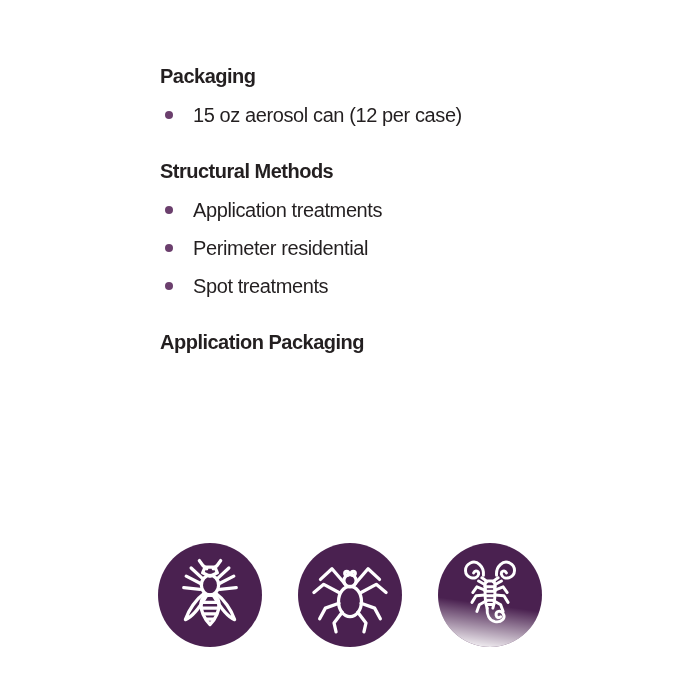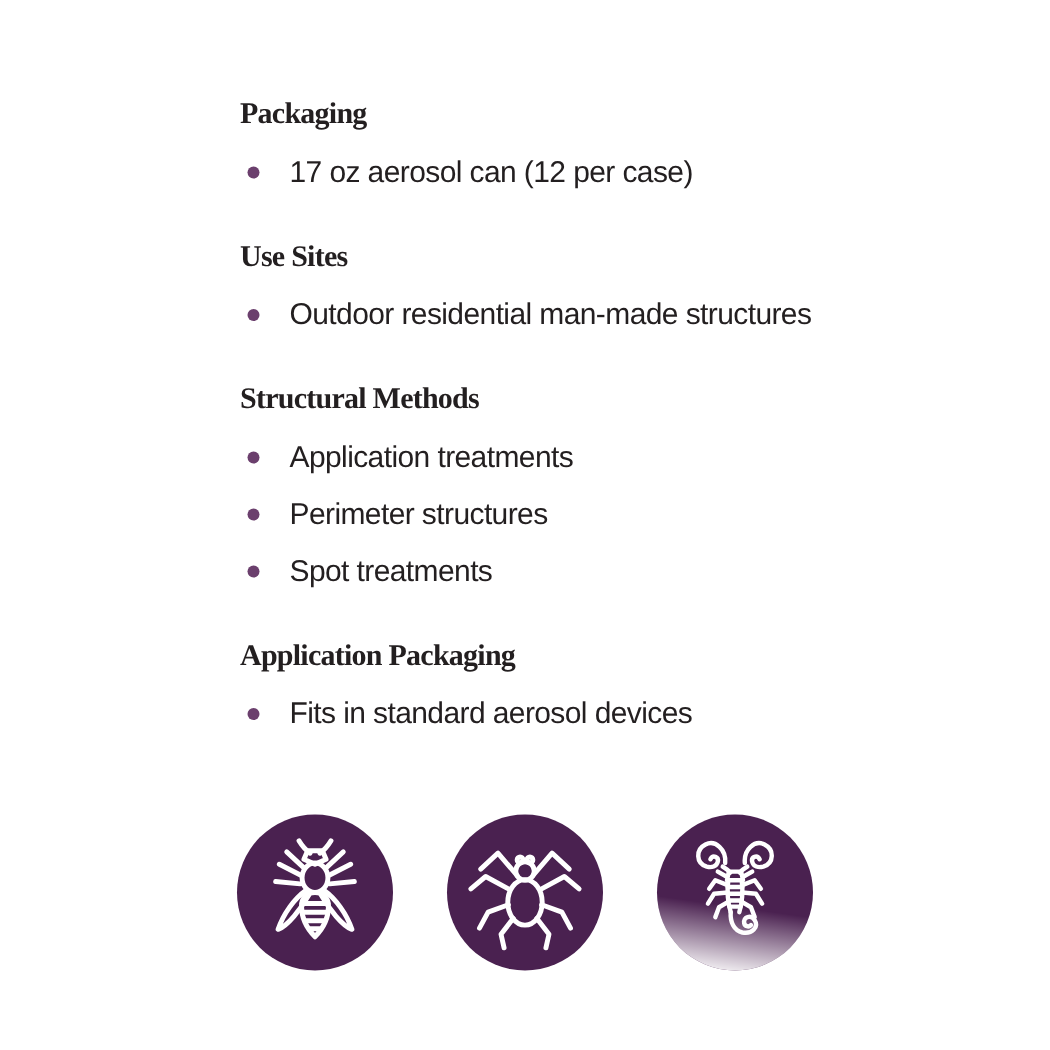--- a/index.html
+++ b/index.html
@@ -13,21 +13,21 @@
   html,body{width:700px;height:700px;background:var(--page-bg);overflow:hidden;}
   body{font-family:"Liberation Sans",sans-serif;color:var(--body-text);position:relative;}
 
   .page{position:absolute;inset:0;background:var(--page-bg);}
 
   .content{position:absolute;left:160px;top:64px;width:430px;}
 
   .section{margin-bottom:32px;}
   .section h3{
     font-size:20px;font-weight:700;letter-spacing:-0.5px;
-    line-height:24px;color:var(--body-text);margin:0 0 15px 0;font-family:Liberation Serif, serif;
+    line-height:24px;color:var(--body-text);margin:0 0 15px 0;
   }
   .bullet-list{list-style:none;}
   .bullet-item{
     position:relative;padding-left:33px;
     font-size:20px;letter-spacing:-0.4px;line-height:24px;
     margin-bottom:14px;color:var(--body-text);
   }
   .bullet-item:last-child{margin-bottom:0;}
   .bullet-dot{
     position:absolute;left:5px;top:8px;width:8px;height:8px;
@@ -60,61 +60,46 @@
 
 <div class="page">
 
   <div class="content">
 
     <section class="section">
       <h3>Packaging</h3>
       <ul class="bullet-list">
         <li class="bullet-item">
           <span class="bullet-dot"></span>
-          <span>17 oz aerosol can (12 per case)</span>
+          <span>15 oz aerosol can (12 per case)</span>
         </li>
       </ul>
     </section>
 
-    <section class="section">
-      <h3>Use Sites</h3>
-      <ul class="bullet-list">
-        <li class="bullet-item">
-          <span class="bullet-dot"></span>
-          <span>Outdoor residential man-made structures</span>
-        </li>
-      </ul>
-    </section>
 
     <section class="section">
       <h3>Structural Methods</h3>
       <ul class="bullet-list">
         <li class="bullet-item">
           <span class="bullet-dot"></span>
           <span>Application treatments</span>
         </li>
         <li class="bullet-item">
           <span class="bullet-dot"></span>
-          <span>Perimeter structures</span>
+          <span>Perimeter residential</span>
         </li>
         <li class="bullet-item">
           <span class="bullet-dot"></span>
           <span>Spot treatments</span>
         </li>
       </ul>
     </section>
 
     <section class="section">
       <h3>Application Packaging</h3>
-      <ul class="bullet-list">
-        <li class="bullet-item">
-          <span class="bullet-dot"></span>
-          <span>Fits in standard aerosol devices</span>
-        </li>
-      </ul>
     </section>
 
   </div>
 
   <div class="icons-row">
 
     <div class="pest-circle">
       <svg viewBox="0 0 100 100" stroke-width="4" aria-hidden="true">
         <path d="M37 8 C40 13 43 16 46 18"></path>
         <path d="M63 8 C60 13 57 16 54 18"></path>

